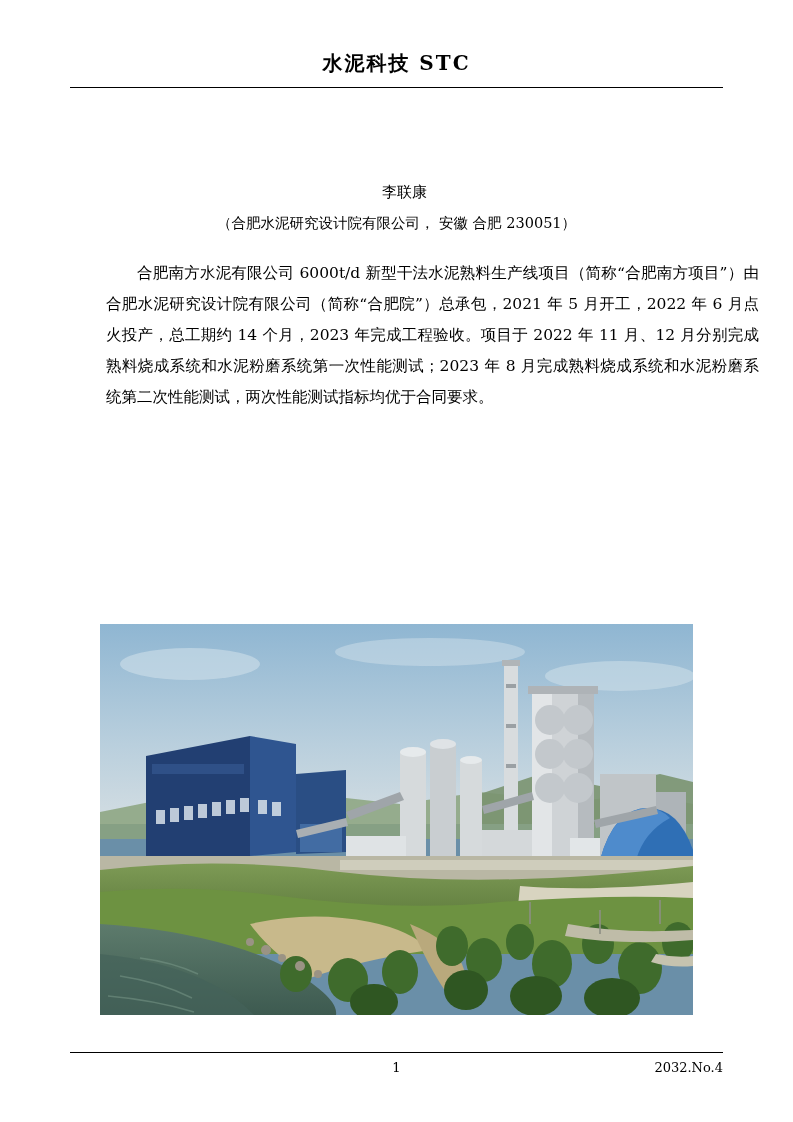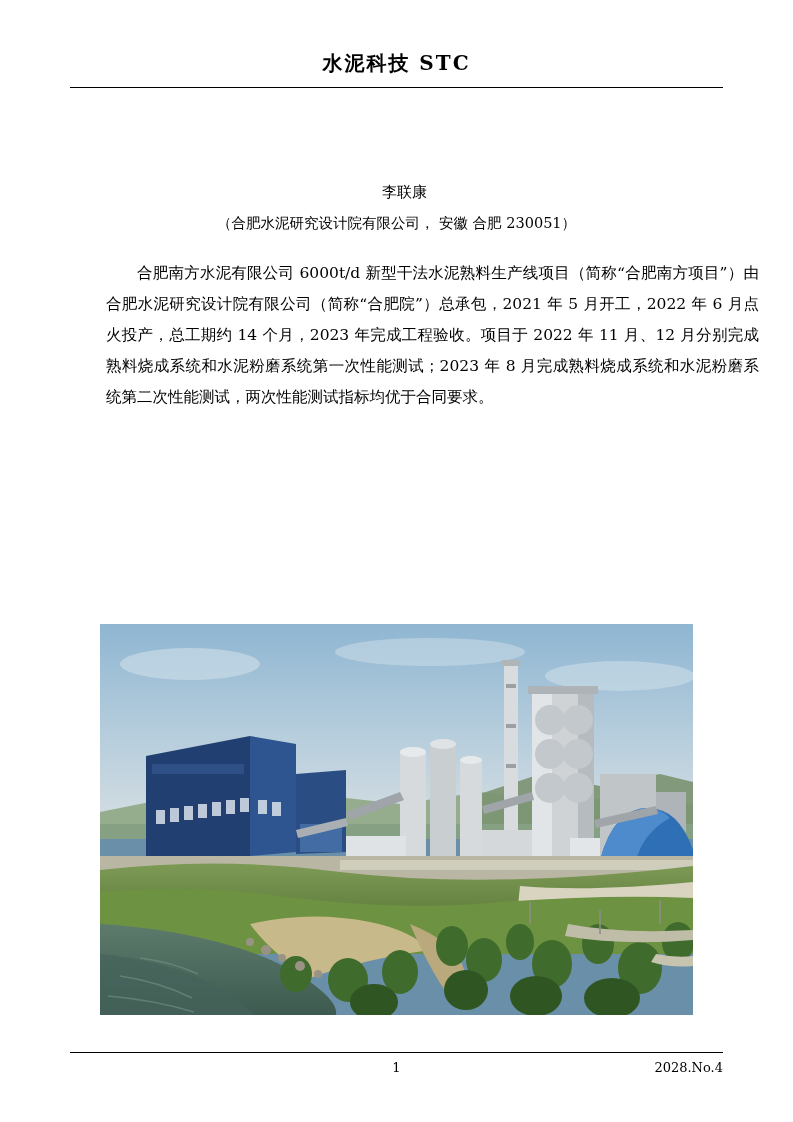--- a/index.html
+++ b/index.html
@@ -287,15 +287,15 @@
       <g stroke="#8d8f84" stroke-width="1.6">
         <line x1="430" y1="300" x2="430" y2="278"></line>
         <line x1="500" y1="310" x2="500" y2="286"></line>
         <line x1="560" y1="300" x2="560" y2="276"></line>
       </g>
     </svg>
   </div>
 
   <div class="footer-rule"></div>
   <div class="page-number">1</div>
-  <div class="issue">2028.No.4</div>
+  <div class="issue">2032.No.4</div>
 
 </div>
 
 </body></html>

